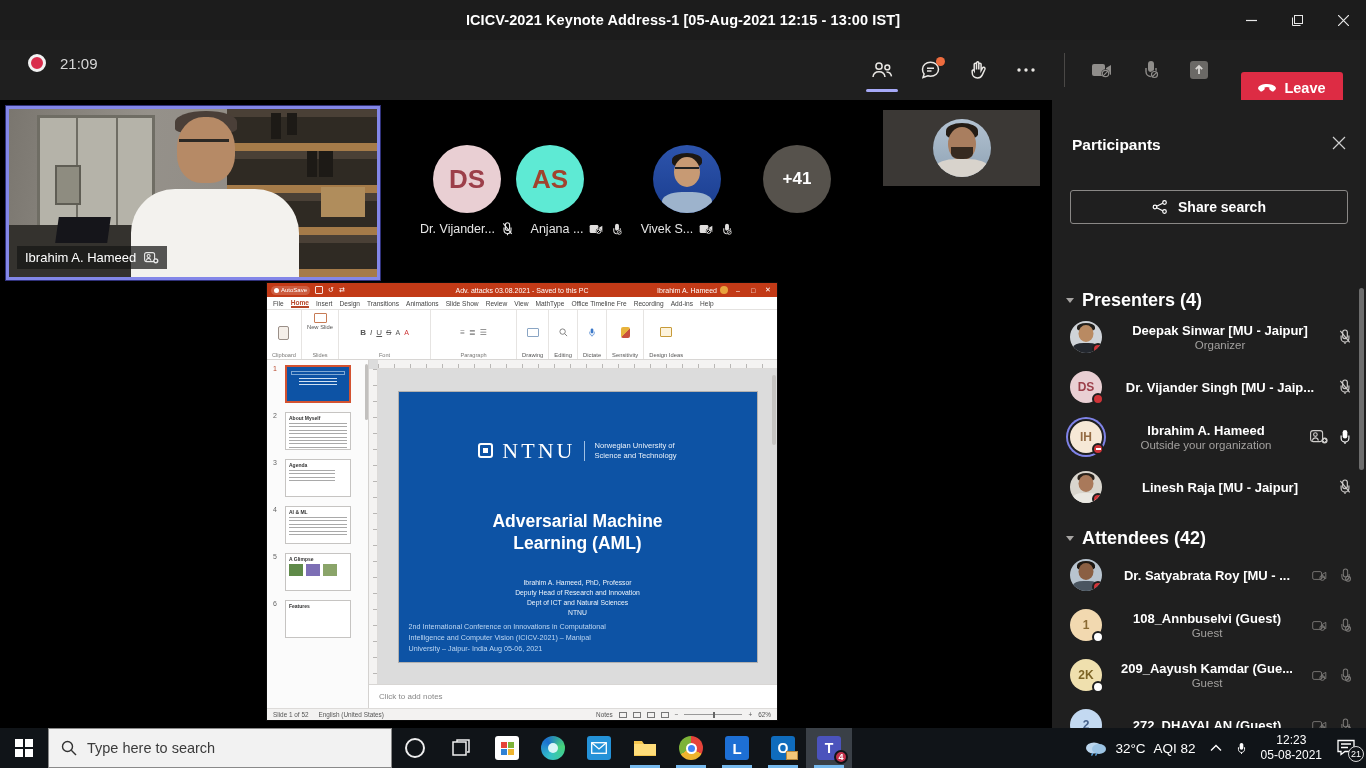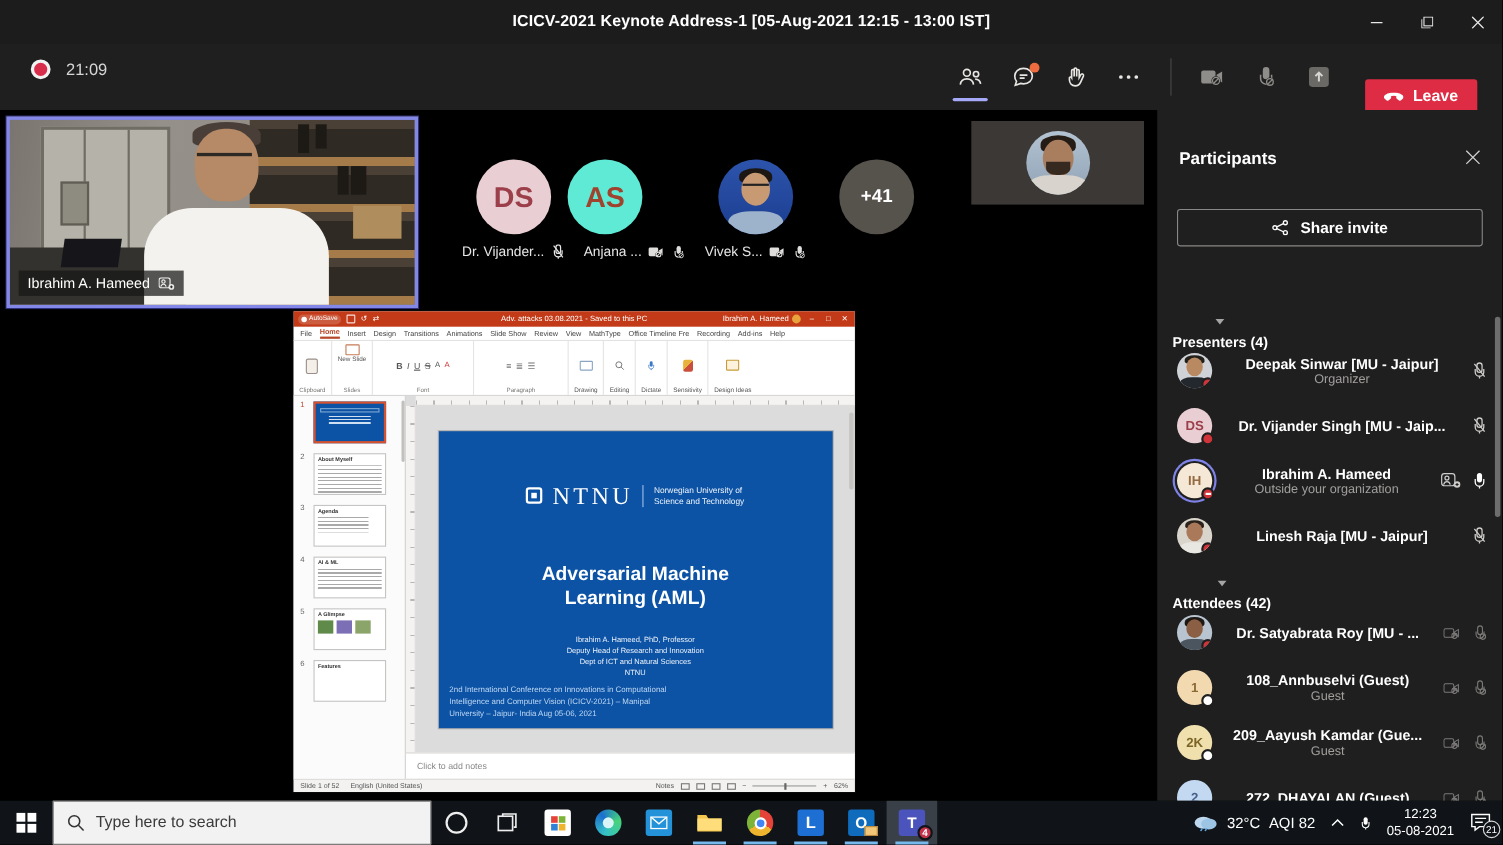--- a/index.html
+++ b/index.html
@@ -71,22 +71,22 @@
   .self-tile { position:absolute; left:883px; top:10px; width:157px; height:76px; background:#3b3835;
                display:flex; align-items:center; justify-content:center; }
 
   
   .panel { position:absolute; left:1052px; top:100px; width:314px; height:628px; background:#1f1f1f; overflow:hidden;text-align:center; }
   .panel-title { position:absolute; left:20px; top:36px; color:#fff; font-size:15.5px; font-weight:700; }
   .panel-close { position:absolute; right:20px; top:36px; color:#cfcfcf; }
   .share-btn { position:absolute; left:18px; top:90px; width:278px; height:34px; border:1px solid #8a8886;
                border-radius:3px; color:#fff; font-size:14px; font-weight:600; display:flex;
                align-items:center; justify-content:center; gap:10px; }
-  .sec-hdr { position:absolute; left:14px; color:#fff; font-size:13px; font-weight:600; display:flex;
-             align-items:center; gap:8px;flex-direction:column; }
+  .sec-hdr { position:absolute; left:14px; color:#fff; font-size:18px; font-weight:600; display:flex;
+             align-items:center; gap:8px; }
   .chev { width:0; height:0; border-left:4.5px solid transparent; border-right:4.5px solid transparent;
           border-top:5px solid #a7a5a3; }
   .p-row { position:absolute; left:18px; width:282px; height:50px; display:flex; align-items:center; gap:12px; }
   .p-av { position:relative; width:32px; height:32px; border-radius:50%; flex:0 0 32px; display:flex;
           align-items:center; justify-content:center; font-size:12px; font-weight:700; }
   .p-av.ring { box-shadow:0 0 0 2px #1f1f1f, 0 0 0 4px #7f83e8; }
   .status { position:absolute; right:-2px; bottom:-2px; width:12px; height:12px; border-radius:50%;
             border:2px solid #1f1f1f; }
   .status.busy { background:#d03438; }
   .status.white { background:#ffffff; }
@@ -613,21 +613,21 @@
           <path d="M1 1l12 12M13 1L1 13" stroke="currentColor" stroke-width="1.2"></path>
         </svg>
       </div>
     <div class="share-btn">
       <svg width="16" height="14" viewBox="0 0 16 14" fill="none" stroke="#fff" stroke-width="1.2">
           <circle cx="3" cy="7" r="1.8"></circle>
           <circle cx="12.5" cy="2.5" r="1.8"></circle>
           <circle cx="12.5" cy="11.5" r="1.8"></circle>
           <path d="M4.7 6.2l6-2.9M4.7 7.8l6 2.9"></path>
         </svg>
-      <span>Share invite</span>
+      <span>Share search</span>
     </div>
 
     <div class="sec-hdr" style="top:190px;">
       <span class="chev"></span>
       <span>Presenters (4)</span>
     </div>
 
     <div class="p-row" style="top:212px;">
       <div class="p-av photo-av" style="background:#cfd3d8;">
         <span class="pa-hair" style="top:2px; width:18px; height:8px; background:#23201c;"></span>

